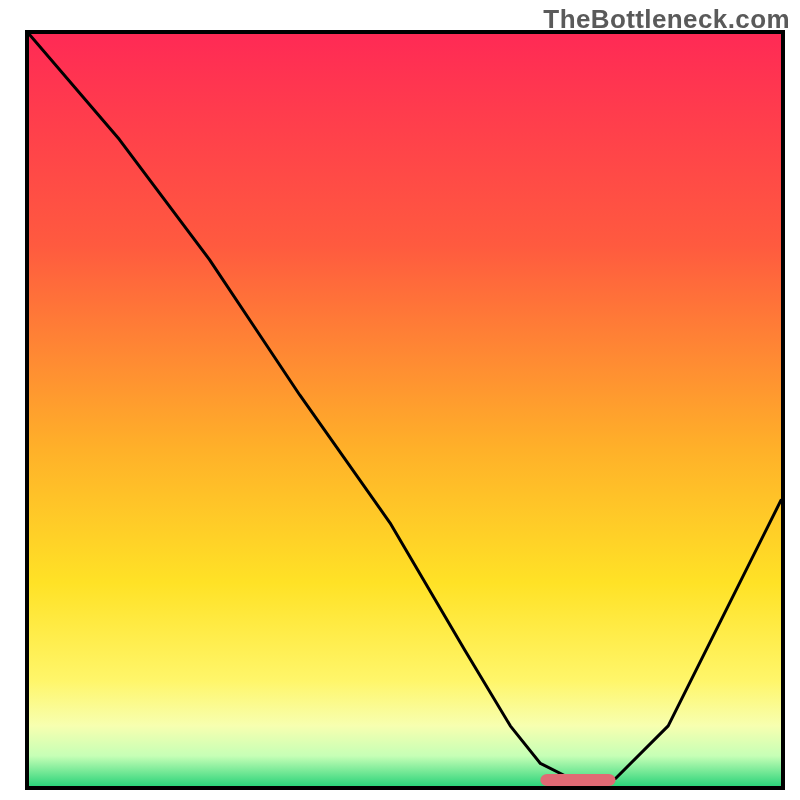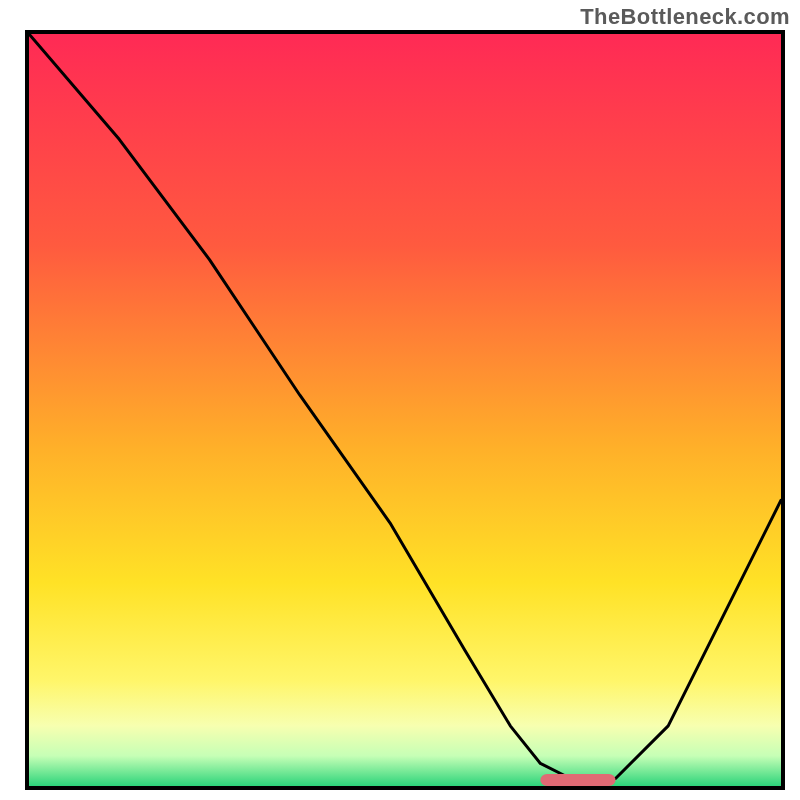--- a/index.html
+++ b/index.html
@@ -12,21 +12,21 @@
   }
   .wrap {
     position: relative;
     width: 800px;
     height: 800px;
   }
   .watermark {
     position: absolute;
     top: 4px;
     right: 10px;
-    font-size: 22px;
+    font-size: 26px;
     font-weight: 600;
     color: #5a5a5a;
     letter-spacing: 0.4px;
   }
   .plot-frame {
     position: absolute;
     left: 25px;
     top: 30px;
     width: 760px;
     height: 760px;

